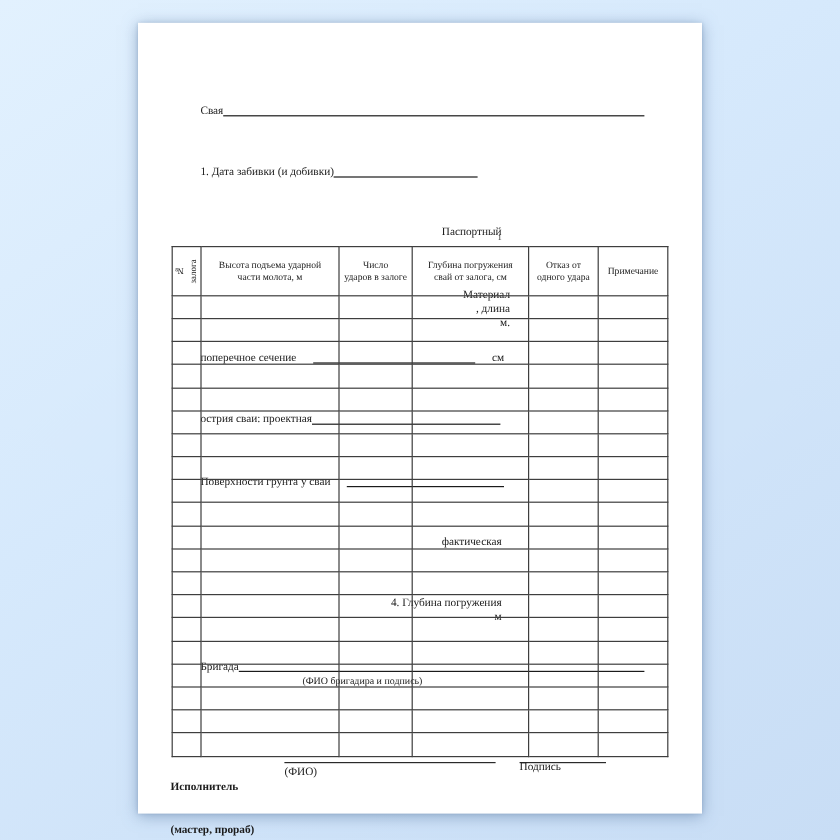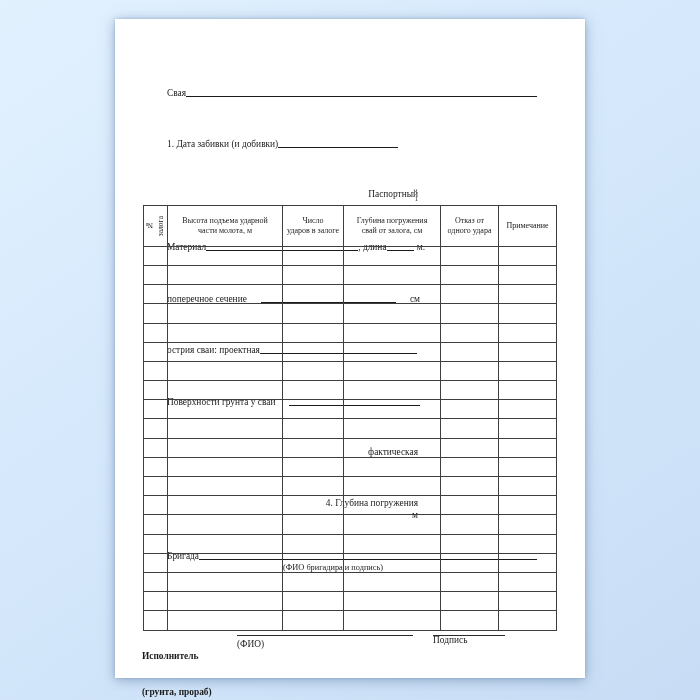--- a/index.html
+++ b/index.html
@@ -21,26 +21,26 @@
   .fl{border-bottom:1px solid #1b1b1b;height:1px;margin-bottom:1px;}
   .grow{flex:1;}
   .g18{flex:1.8;}
   .g10{flex:1;}
   .g56{flex:5.6;}
   .w370{width:370px;}
   .w231{width:231px;}
   .w256{width:256px;}
   .w248{width:248px;}
   .w251{width:251px;flex-direction:column;}
-  .w258{width:258px;}
+  .w258{width:258px;flex-direction:column;}
   .w253{width:253px;gap:14px;}
   .w250{width:250px;}
   sup{font-size:6.5px;line-height:0;vertical-align:super;}
   .pl3{padding-left:3px;}
-  .brigade-cap{margin-left:116px;font-size:8.3px;margin-top:1.5px;height:10px;}
+  .brigade-cap{margin-left:85px;font-size:8.3px;margin-top:1.5px;height:10px;}
   
   table.log{
     position:absolute;left:28px;top:186px;
     border-collapse:collapse;table-layout:fixed;width:413px;
   }
   table.log th,table.log td{border:1px solid #3e3e3e;}
   table.log thead tr{height:30px;}
   table.log th{
     font-weight:normal;font-size:8px;line-height:1.22;
     padding:1px 8px;text-align:center;vertical-align:middle;
@@ -286,20 +286,20 @@
           <td></td>
           <td></td>
           <td></td>
           <td></td>
         </tr>
       </tbody>
   </table>
 
   <div class="exec">
     <div>Исполнитель</div>
-    <div>(грунта, прораб)</div>
+    <div>(мастер, прораб)</div>
   </div>
   <div class="sig-line sig1"></div>
   <div class="sig-cap cap1">(ФИО)</div>
   <div class="sig-line sig2"></div>
   <div class="sig-cap cap2">Подпись</div>
 
 </div>
 
 </body></html>

